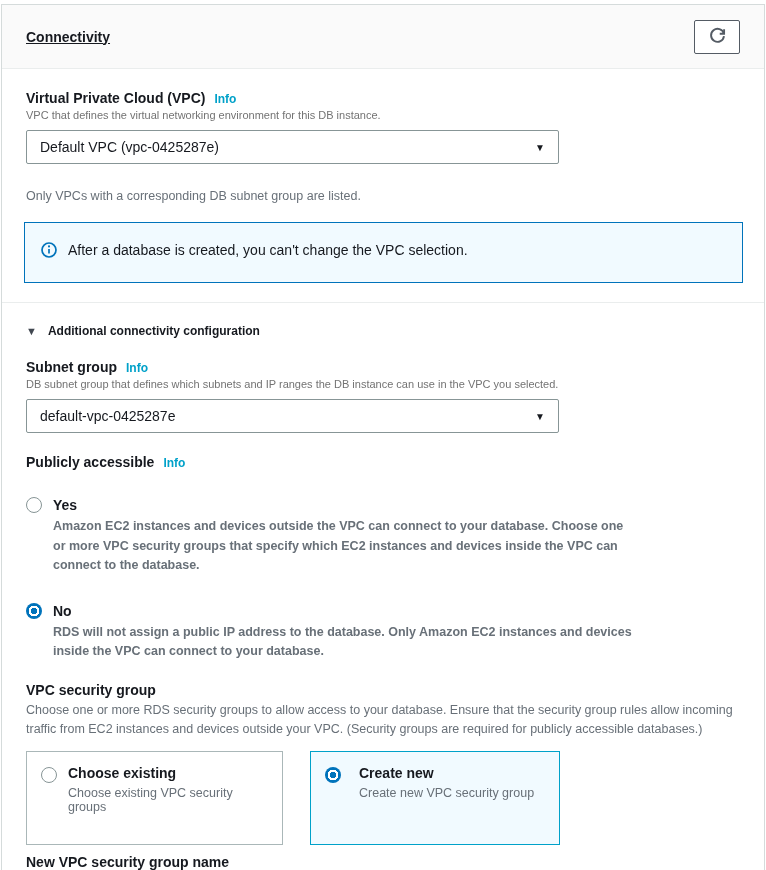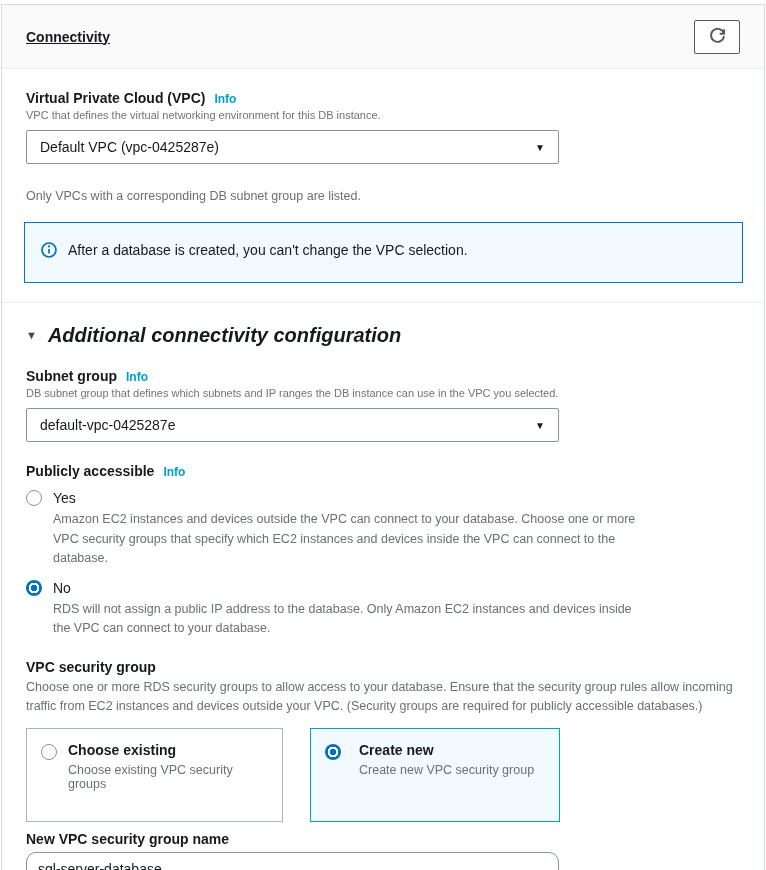--- a/index.html
+++ b/index.html
@@ -61,25 +61,25 @@
     padding: 18px 16px;
     display: flex; gap: 11px; align-items: flex-start;
     font-size: 14px; line-height: 1.4;
   }
   .alert-info svg { flex: none; margin-top: 1px; }
 
   .section-divider { border: 0; border-top: 1px solid #eaeded; margin: 19px -24px 0 -24px; }
 
   .expand-header { display: flex; align-items: center; gap: 11px; margin-top: 21px; cursor: pointer; }
   .expand-header .caret-down { font-size: 11px; color: #414750; }
-  .expand-title { font-size: 20px; font-weight: 700; font-style: italic; }
+  .expand-title { font-size: 12px; font-weight: 700; }
 
   .field-group { margin-top: 21px; }
 
-  .radio-option { margin-top: 11px; }
+  .radio-option { margin-top: 27px; font-weight: bold; }
   .radio-row { display: flex; align-items: center; gap: 11px; cursor: pointer; }
   .radio {
     width: 16px; height: 16px; border-radius: 50%;
     border: 1px solid #879596; background: #fff; flex: none;
   }
   .radio.selected {
     border: none;
     background: radial-gradient(circle closest-side, #0073bb 0 42%, #fff 44% 66%, #0073bb 68% 100%);
   }
   .radio-label { font-size: 14px; }

